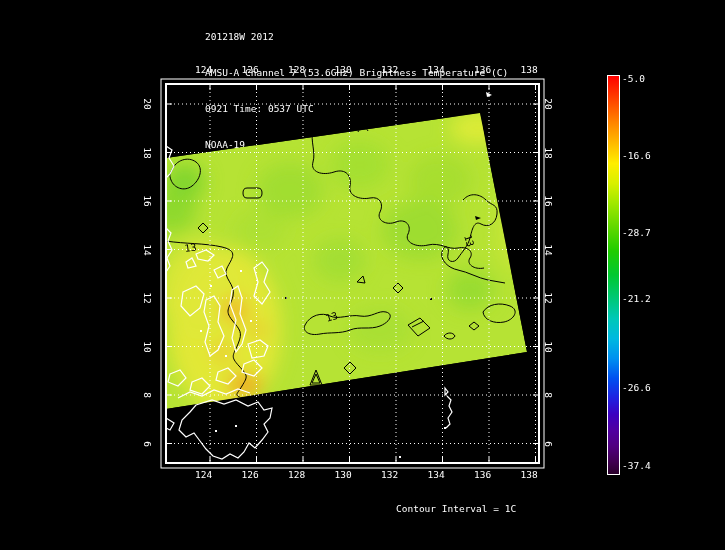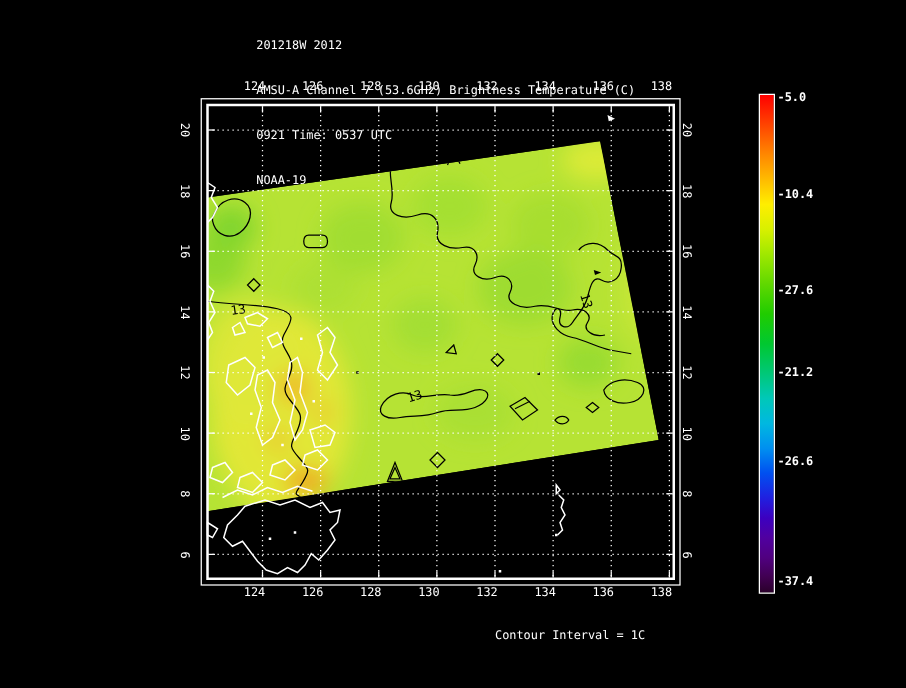--- a/index.html
+++ b/index.html
@@ -3,21 +3,21 @@
 <meta charset="utf-8">
 <style>
   html,body{margin:0;padding:0;background:#000;}
   .stage{position:relative;width:725px;height:550px;background:#000;overflow:hidden;
          font-family:"DejaVu Sans Mono","Liberation Mono",monospace;color:#fff;padding-left:24px;}
   .txt{position:absolute;font-size:9.5px;line-height:12px;white-space:pre;}
   .title-block{left:205px;top:7px;}
   .ticklabel{position:absolute;font-size:9.5px;width:30px;}
   .latlabel{position:absolute;font-size:9.5px;width:20px;height:12px;text-align:center;
             transform:rotate(90deg);}
-  .cblabel{position:absolute;font-size:9.5px;left:622px;width:44px;text-align:left;font-weight:bold;}
+  .cblabel{position:absolute;font-size:9.5px;left:622px;width:44px;text-align:left;}
   .mapsvg{position:absolute;left:0;top:0;}
   .colorbar{position:absolute;left:607px;top:75px;width:11px;height:398px;
             border:1px solid #fff;box-sizing:content-box;
             background:linear-gradient(to bottom,
               #ff0000 0%,#ff4400 6%,#ff8800 12%,#ffbb00 17%,#ffee00 22%,
               #d8f000 27%,#a0e800 32%,#60d800 38%,#20cc00 44%,#00c830 50%,
               #00c878 56%,#00c8b8 61%,#00b8e0 66%,#0090f0 71%,#0050f0 76%,
               #2020e0 81%,#3c00c0 85%,#5000a0 89%,#500080 93%,#400050 97%,#2a002a 100%);}
   .footer-left{left:205px;top:503px;}
   .footer-right{left:396px;top:503px;}
@@ -191,24 +191,24 @@
     <g stroke="#fff" stroke-width="1">
       <line x1="608" y1="156" x2="611" y2="156"></line>
       <line x1="608" y1="233" x2="611" y2="233"></line>
       <line x1="608" y1="311" x2="611" y2="311"></line>
       <line x1="608" y1="388" x2="611" y2="388"></line>
     </g>
   </svg>
 
   <div class="colorbar"></div>
   <div class="cblabel" style="top:73px">-5.0</div>
-  <div class="cblabel" style="top:150px">-10.4</div>
-  <div class="cblabel" style="top:227px">-27.6</div>
+  <div class="cblabel" style="top:150px">-16.6</div>
+  <div class="cblabel" style="top:227px">-28.7</div>
   <div class="cblabel" style="top:293px">-21.2</div>
-  <div class="cblabel" style="top:364px">-26.6</div>
+  <div class="cblabel" style="top:382px">-26.6</div>
   <div class="cblabel" style="top:460px">-37.4</div>
 
   <div class="ticklabel" style="left:195px;top:64px">124</div>
   <div class="ticklabel" style="left:241.5px;top:64px">126</div>
   <div class="ticklabel" style="left:288px;top:64px">128</div>
   <div class="ticklabel" style="left:334.5px;top:64px">130</div>
   <div class="ticklabel" style="left:381px;top:64px">132</div>
   <div class="ticklabel" style="left:427.5px;top:64px">134</div>
   <div class="ticklabel" style="left:474px;top:64px">136</div>
   <div class="ticklabel" style="left:520.5px;top:64px">138</div>

